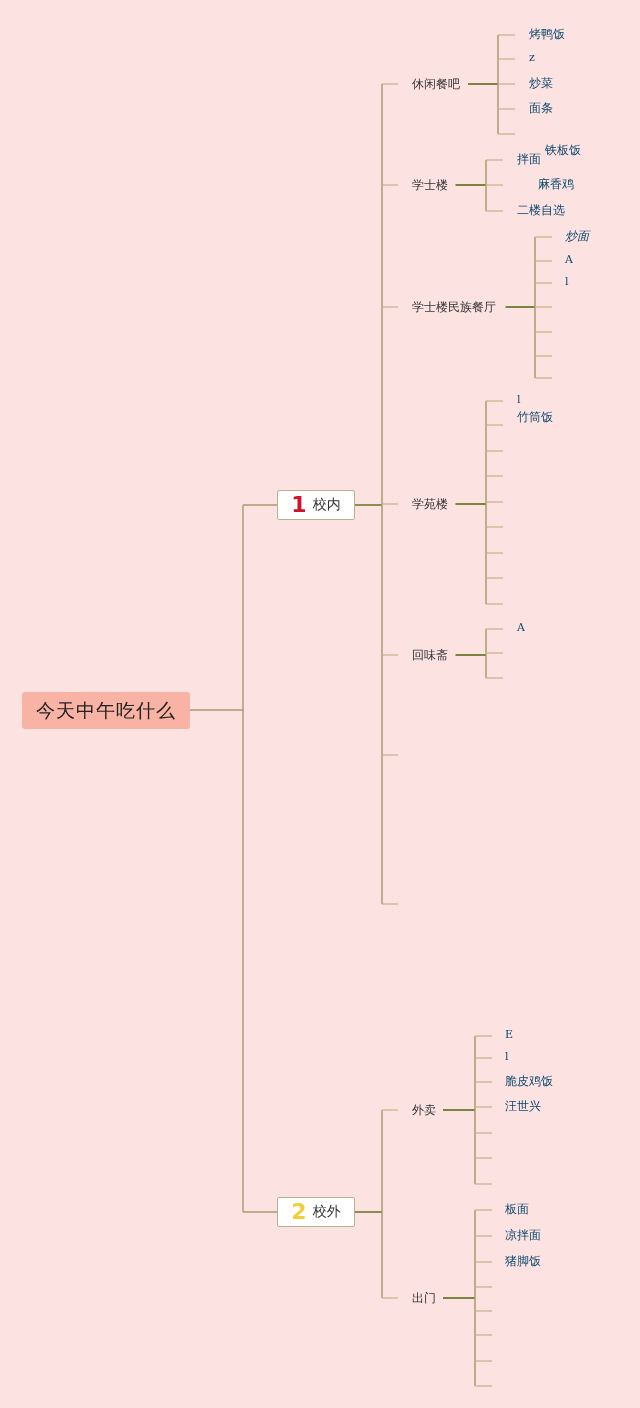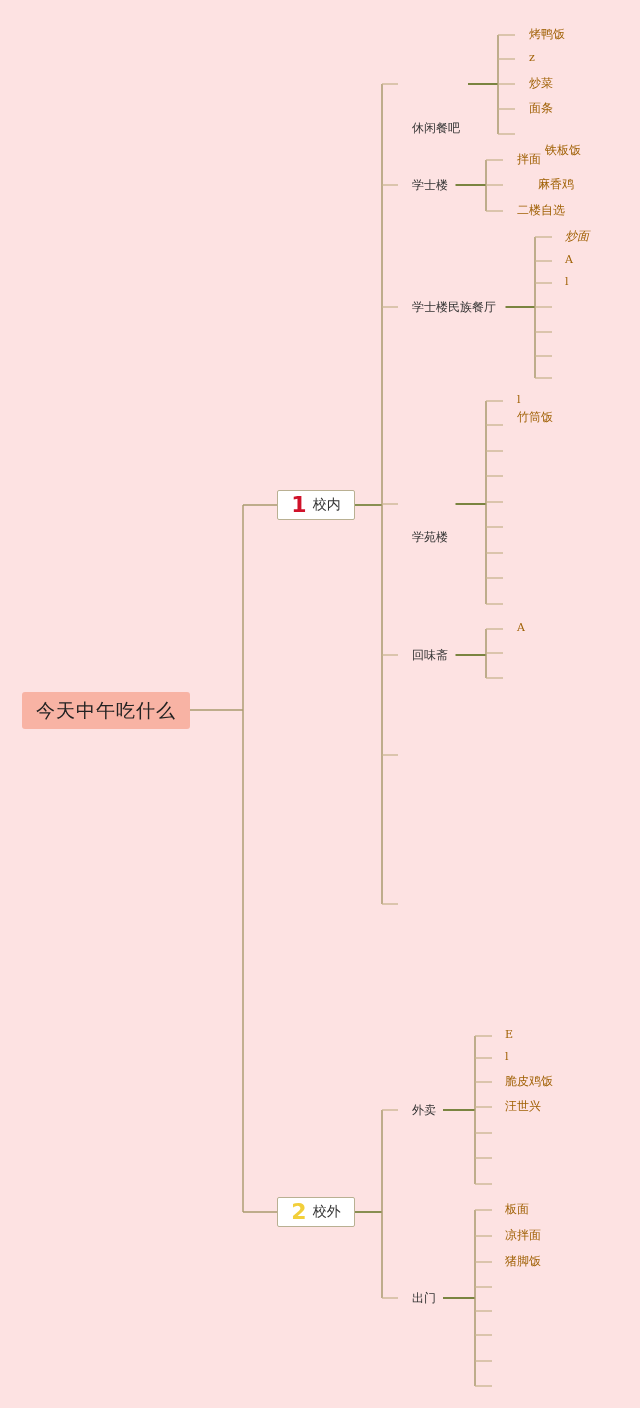--- a/index.html
+++ b/index.html
@@ -22,21 +22,21 @@
       letter-spacing: 1px;
     }
     .cat {
       width: 78px; height: 30px; background: #fff;
       border: 1px solid #b9b092; border-radius: 2px;
       display: flex; align-items: center; justify-content: center;
       font-size: 14px; color: #333; box-sizing: border-box;
     }
     .cat .num { font-size: 22px; font-weight: bold; margin-right: 6px; line-height: 1; }
     .sub { font-size: 12px; color: #333; height: 16px; line-height: 16px; }
-    .leaf { font-size: 12px; color: #a16207; height: 16px; line-height: 16px; }
+    .leaf { font-size: 12px; color: #0c4a6e; height: 16px; line-height: 16px; }
     .leaf.latin { font-family: "DejaVu Serif", serif; font-size: 11px; }
   </style>
 </head>
 <body>
 
 <div id="canvas">
   <svg class="lines" id="lines" width="640" height="1408">
       <line x1="190" y1="710" x2="243" y2="710" stroke="#a89a6e" stroke-width="1.4"></line>
       <line x1="243" y1="505" x2="243" y2="1212" stroke="#a89a6e" stroke-width="1.4"></line>
       <line x1="243" y1="505" x2="277" y2="505" stroke="#a89a6e" stroke-width="1.4"></line>
@@ -120,35 +120,35 @@
     <span class="num" style="color:#d0122a;">1</span>
     <span>校内</span>
   </div>
 
   <div class="node cat" style="left:277px; top:1197px;">
     <span class="num" style="color:#f2cf3a;">2</span>
     <span>校外</span>
   </div>
 
   <div id="dynamic-nodes">
-      <div class="node sub" style="left: 412px; top: 76px; margin-top: 44px;">休闲餐吧</div>
+      <div class="node sub" style="left: 412px; top: 76px;">休闲餐吧</div>
       <div class="node leaf" style="left: 529px; top: 26px;">烤鸭饭</div>
       <div class="node leaf latin" style="left: 529px; top: 50px;">z</div>
       <div class="node leaf" style="left: 529px; top: 75px;">炒菜</div>
       <div class="node leaf" style="left: 529px; top: 100px;">面条</div>
       <div class="node leaf" style="left: 529px; top: 142px; margin-left: 16px;">铁板饭</div>
       <div class="node sub" style="left: 412px; top: 177px;">学士楼</div>
       <div class="node leaf" style="left: 517px; top: 151px;">拌面</div>
       <div class="node leaf" style="left: 538px; top: 176px;">麻香鸡</div>
       <div class="node leaf" style="left: 517px; top: 202px;">二楼自选</div>
       <div class="node sub" style="left: 412px; top: 299px;">学士楼民族餐厅</div>
       <div class="node leaf" style="left: 565px; top: 228px; font-style: italic;">炒面</div>
       <div class="node leaf latin" style="left: 565px; top: 252px;">A</div>
       <div class="node leaf latin" style="left: 565px; top: 274px;">l</div>
-      <div class="node sub" style="left: 412px; top: 496px; margin-top: 33px;">学苑楼</div>
+      <div class="node sub" style="left: 412px; top: 496px;">学苑楼</div>
       <div class="node leaf latin" style="left: 517px; top: 392px;">l</div>
       <div class="node leaf" style="left: 517px; top: 409px;">竹筒饭</div>
       <div class="node sub" style="left: 412px; top: 647px;">回味斋</div>
       <div class="node leaf latin" style="left: 517px; top: 620px;">A</div>
       <div class="node sub" style="left: 412px; top: 1102px;">外卖</div>
       <div class="node leaf latin" style="left: 505px; top: 1027px;">E</div>
       <div class="node leaf latin" style="left: 505px; top: 1049px;">l</div>
       <div class="node leaf" style="left: 505px; top: 1073px;">脆皮鸡饭</div>
       <div class="node leaf" style="left: 505px; top: 1098px;">汪世兴</div>
       <div class="node sub" style="left: 412px; top: 1290px;">出门</div>

